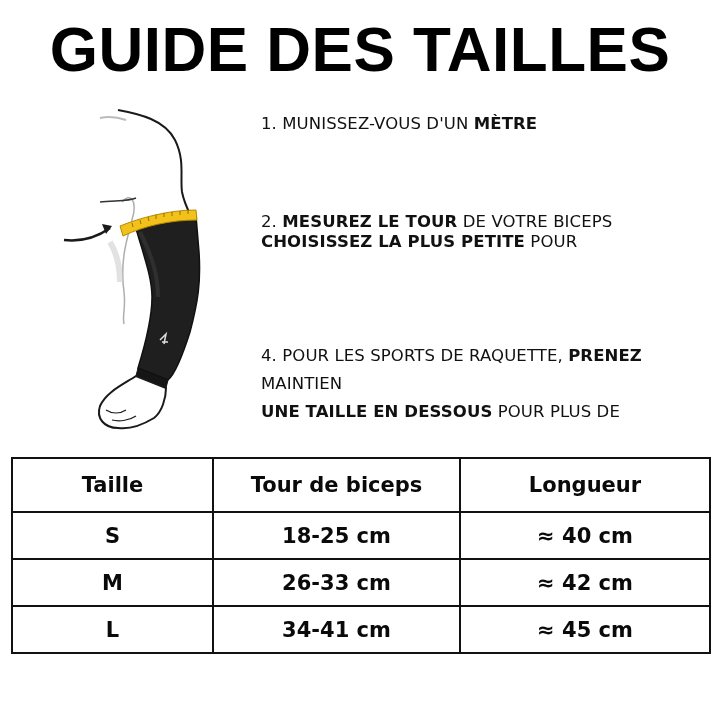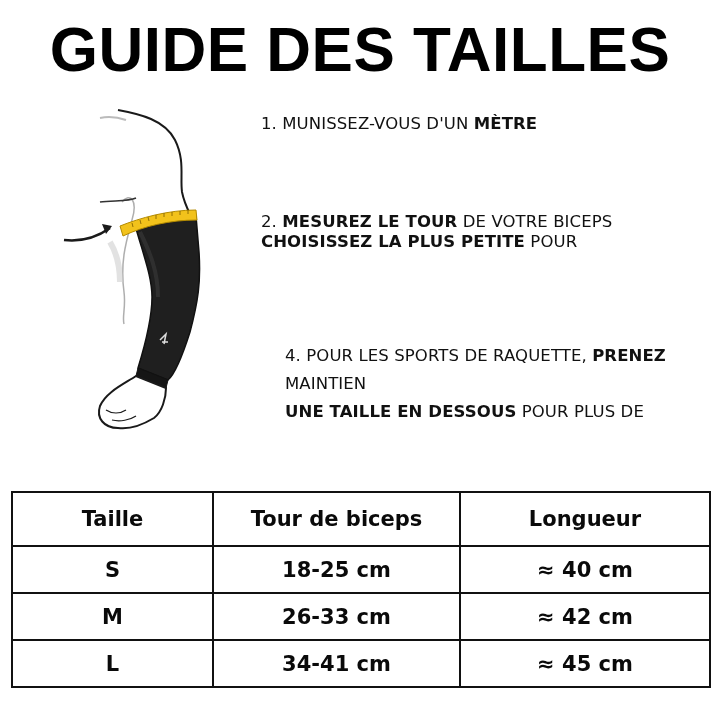--- a/index.html
+++ b/index.html
@@ -20,26 +20,26 @@
   .steps {
     position:absolute; left:261px; top:110px; width:455px;
     font-family:"DejaVu Sans", sans-serif; font-size:16.5px; line-height:28px;
     color:#111; letter-spacing:0.1px;
   }
   .step { margin:0; }
   .step b { font-weight:bold; }
   .s1 { position:absolute; top:0; }
   .s2 { position:absolute; top:58px;margin-top:40px; }
   .s3 { position:absolute; top:118px; }
-  .s4 { position:absolute; top:232px;margin-left:24px; }
+  .s4 { position:absolute; top:232px; }
 
   table.sizes {
     position:absolute; left:11px; top:457px; width:698px; height:197px;
     border-collapse:collapse; table-layout:fixed;
-    font-family:"DejaVu Sans", sans-serif; font-weight:bold; color:#0a0a0a;margin-top:34px;
+    font-family:"DejaVu Sans", sans-serif; font-weight:bold; color:#0a0a0a;
   }
   table.sizes td, table.sizes th {
     border:2px solid #111; text-align:center; vertical-align:middle;
   }
   table.sizes th { font-size:21px; height:54px; font-weight:bold; }
   table.sizes td { font-size:21px; height:47px; }
   col.c1 { width:201px; }
   col.c2 { width:247px; }
   col.c3 { width:250px; }
 </style>

